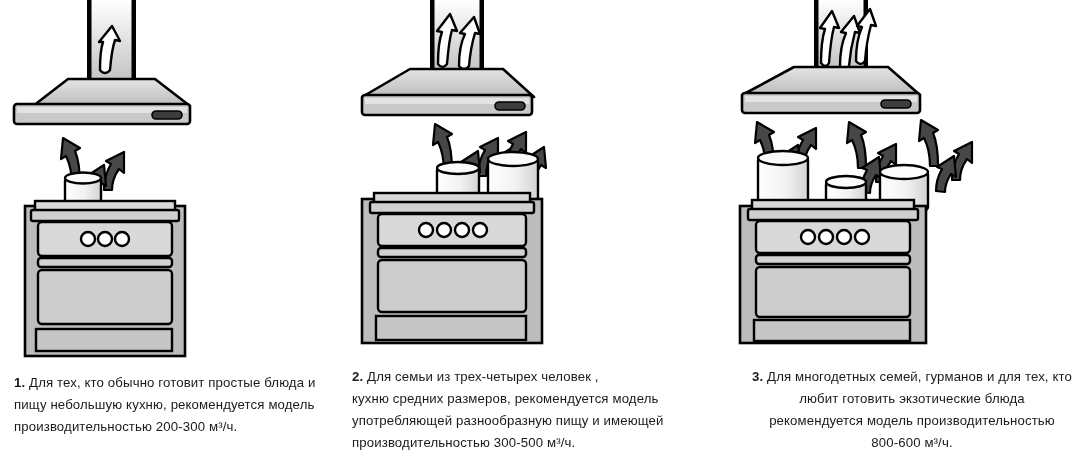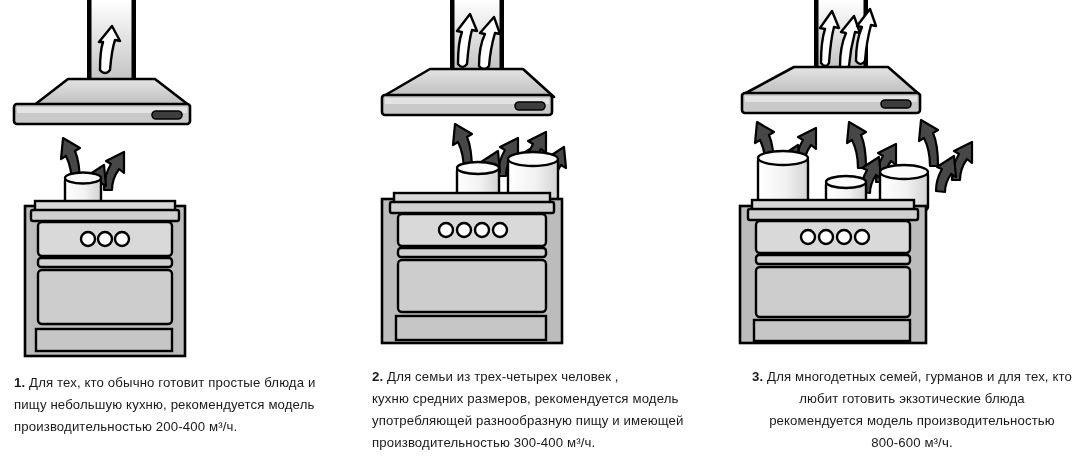--- a/index.html
+++ b/index.html
@@ -92,25 +92,25 @@
       <rect x="38" y="270" width="134" height="54" rx="4" fill="#cdcdcd" stroke="#000" stroke-width="2.4"></rect>
 
       <rect x="36" y="329" width="136" height="22" fill="#c6c6c6" stroke="#000" stroke-width="2.4"></rect>
     </g>
   </svg>
 
   <div class="caption" style="left:14px;top:372px;width:340px;">
     <span class="caption-line"><b>1.</b>
       <span>Для тех, кто обычно готовит простые блюда и</span></span>
     <span class="caption-line">пищу небольшую кухню, рекомендуется модель</span>
-    <span class="caption-line">производительностью 200-400 м³/ч.</span>
+    <span class="caption-line">производительностью 200-300 м³/ч.</span>
   </div>
 </div>
 
-<div class="panel" id="panel-2" style="left:360px;width:368px;">
+<div class="panel" id="panel-2" style="left:340px;width:368px;">
 
   <svg class="panel-art" width="368" height="365" viewBox="0 0 368 365">
     <defs>
       <linearGradient id="g2duct" x1="0" y1="0" x2="0" y2="1">
         <stop offset="0%" stop-color="#ffffff"></stop>
         <stop offset="100%" stop-color="#c2c2c2"></stop>
       </linearGradient>
       <linearGradient id="g2canopy" x1="0" y1="0" x2="0" y2="1">
         <stop offset="0%" stop-color="#e4e4e4"></stop>
         <stop offset="100%" stop-color="#bdbdbd"></stop>
@@ -172,21 +172,21 @@
       <rect x="38" y="260" width="148" height="52" rx="4" fill="#cdcdcd" stroke="#000" stroke-width="2.4"></rect>
       <rect x="36" y="316" width="150" height="24" fill="#c6c6c6" stroke="#000" stroke-width="2.4"></rect>
     </g>
   </svg>
 
   <div class="caption" style="left:12px;top:366px;width:356px;">
     <span class="caption-line"><b>2.</b>
       <span>Для семьи из трех-четырех человек ,</span></span>
     <span class="caption-line">кухню средних размеров, рекомендуется модель</span>
     <span class="caption-line">употребляющей разнообразную пищу и имеющей</span>
-    <span class="caption-line">производительностью 300-400 м³/ч.</span>
+    <span class="caption-line">производительностью 300-500 м³/ч.</span>
   </div>
 </div>
 
 <div class="panel" id="panel-3" style="left:728px;width:356px;">
 
   <svg class="panel-art" width="356" height="365" viewBox="0 0 356 365">
     <defs>
       <linearGradient id="g3duct" x1="0" y1="0" x2="0" y2="1">
         <stop offset="0%" stop-color="#ffffff"></stop>
         <stop offset="100%" stop-color="#c2c2c2"></stop>

